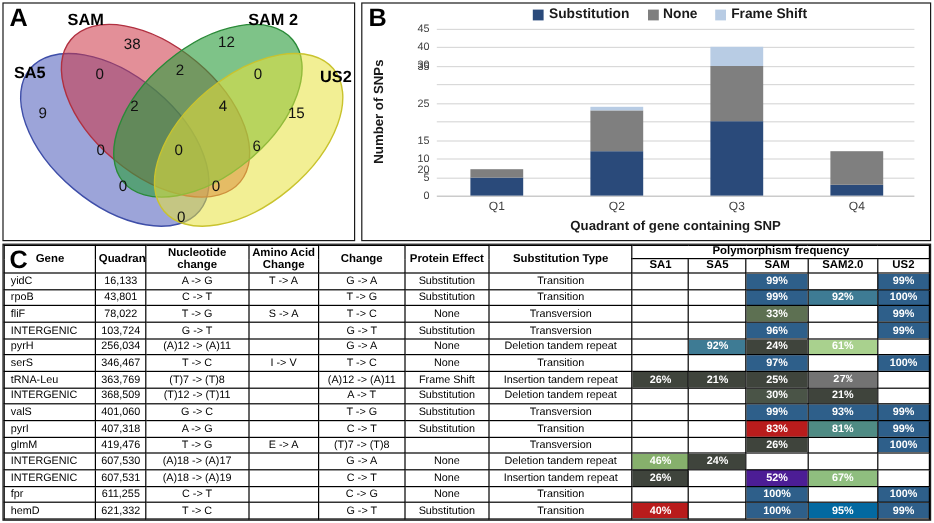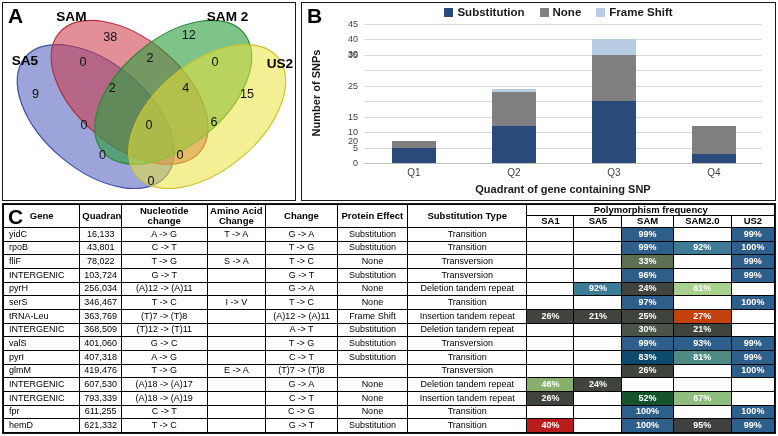--- a/index.html
+++ b/index.html
@@ -258,21 +258,21 @@
             <td class="gene">tRNA-Leu</td>
             <td>363,769</td>
             <td>(T)7 -&gt; (T)8</td>
             <td></td>
             <td>(A)12 -&gt; (A)11</td>
             <td>Frame Shift</td>
             <td>Insertion tandem repeat</td>
             <td class="freq" style="background: rgb(63, 68, 60);">26%</td>
             <td class="freq" style="background: rgb(63, 68, 60);">21%</td>
             <td class="freq" style="background: rgb(63, 68, 60);">25%</td>
-            <td class="freq" style="background: #c2410c;">27%</td>
+            <td class="freq" style="background: #737373; font-family: Liberation Mono, monospace;">27%</td>
             <td class="freq"></td>
           </tr>
           <tr>
             <td class="gene">INTERGENIC</td>
             <td>368,509</td>
             <td>(T)12 -&gt; (T)11</td>
             <td></td>
             <td>A -&gt; T</td>
             <td>Substitution</td>
             <td>Deletion tandem repeat</td>
@@ -299,21 +299,21 @@
           <tr>
             <td class="gene">pyrI</td>
             <td>407,318</td>
             <td>A -&gt; G</td>
             <td></td>
             <td>C -&gt; T</td>
             <td>Substitution</td>
             <td>Transition</td>
             <td class="freq"></td>
             <td class="freq"></td>
-            <td class="freq" style="background: #0c4a6e;">83%</td>
+            <td class="freq" style="background: #b91c1c;">83%</td>
             <td class="freq" style="background: rgb(79, 139, 132);">81%</td>
             <td class="freq" style="background: rgb(46, 95, 138);">99%</td>
           </tr>
           <tr>
             <td class="gene">glmM</td>
             <td>419,476</td>
             <td>T -&gt; G</td>
             <td>E -&gt; A</td>
             <td>(T)7 -&gt; (T)8</td>
             <td></td>
@@ -333,29 +333,29 @@
             <td>None</td>
             <td>Deletion tandem repeat</td>
             <td class="freq" style="background: rgb(134, 176, 108);">46%</td>
             <td class="freq" style="background: rgb(63, 68, 60);">24%</td>
             <td class="freq"></td>
             <td class="freq"></td>
             <td class="freq"></td>
           </tr>
           <tr>
             <td class="gene">INTERGENIC</td>
-            <td>793,339</td>
+            <td>607,531</td>
             <td>(A)18 -&gt; (A)19</td>
             <td></td>
             <td>C -&gt; T</td>
             <td>None</td>
             <td>Insertion tandem repeat</td>
             <td class="freq" style="background: rgb(63, 68, 60);">26%</td>
             <td class="freq"></td>
-            <td class="freq" style="background: #14532d;">52%</td>
+            <td class="freq" style="background: #4c1d95;">52%</td>
             <td class="freq" style="background: rgb(143, 190, 127);">67%</td>
             <td class="freq"></td>
           </tr>
           <tr>
             <td class="gene">fpr</td>
             <td>611,255</td>
             <td>C -&gt; T</td>
             <td></td>
             <td>C -&gt; G</td>
             <td>None</td>
@@ -370,20 +370,20 @@
             <td class="gene">hemD</td>
             <td>621,332</td>
             <td>T -&gt; C</td>
             <td></td>
             <td>G -&gt; T</td>
             <td>Substitution</td>
             <td>Transition</td>
             <td class="freq" style="background: #b91c1c;">40%</td>
             <td class="freq"></td>
             <td class="freq" style="background: rgb(46, 95, 138);">100%</td>
-            <td class="freq" style="background: #404040;">95%</td>
+            <td class="freq" style="background: #0369a1;">95%</td>
             <td class="freq" style="background: rgb(46, 95, 138);">99%</td>
           </tr>
         </tbody>
     </table>
   </div>
 
 </div>
 
 </body></html>

